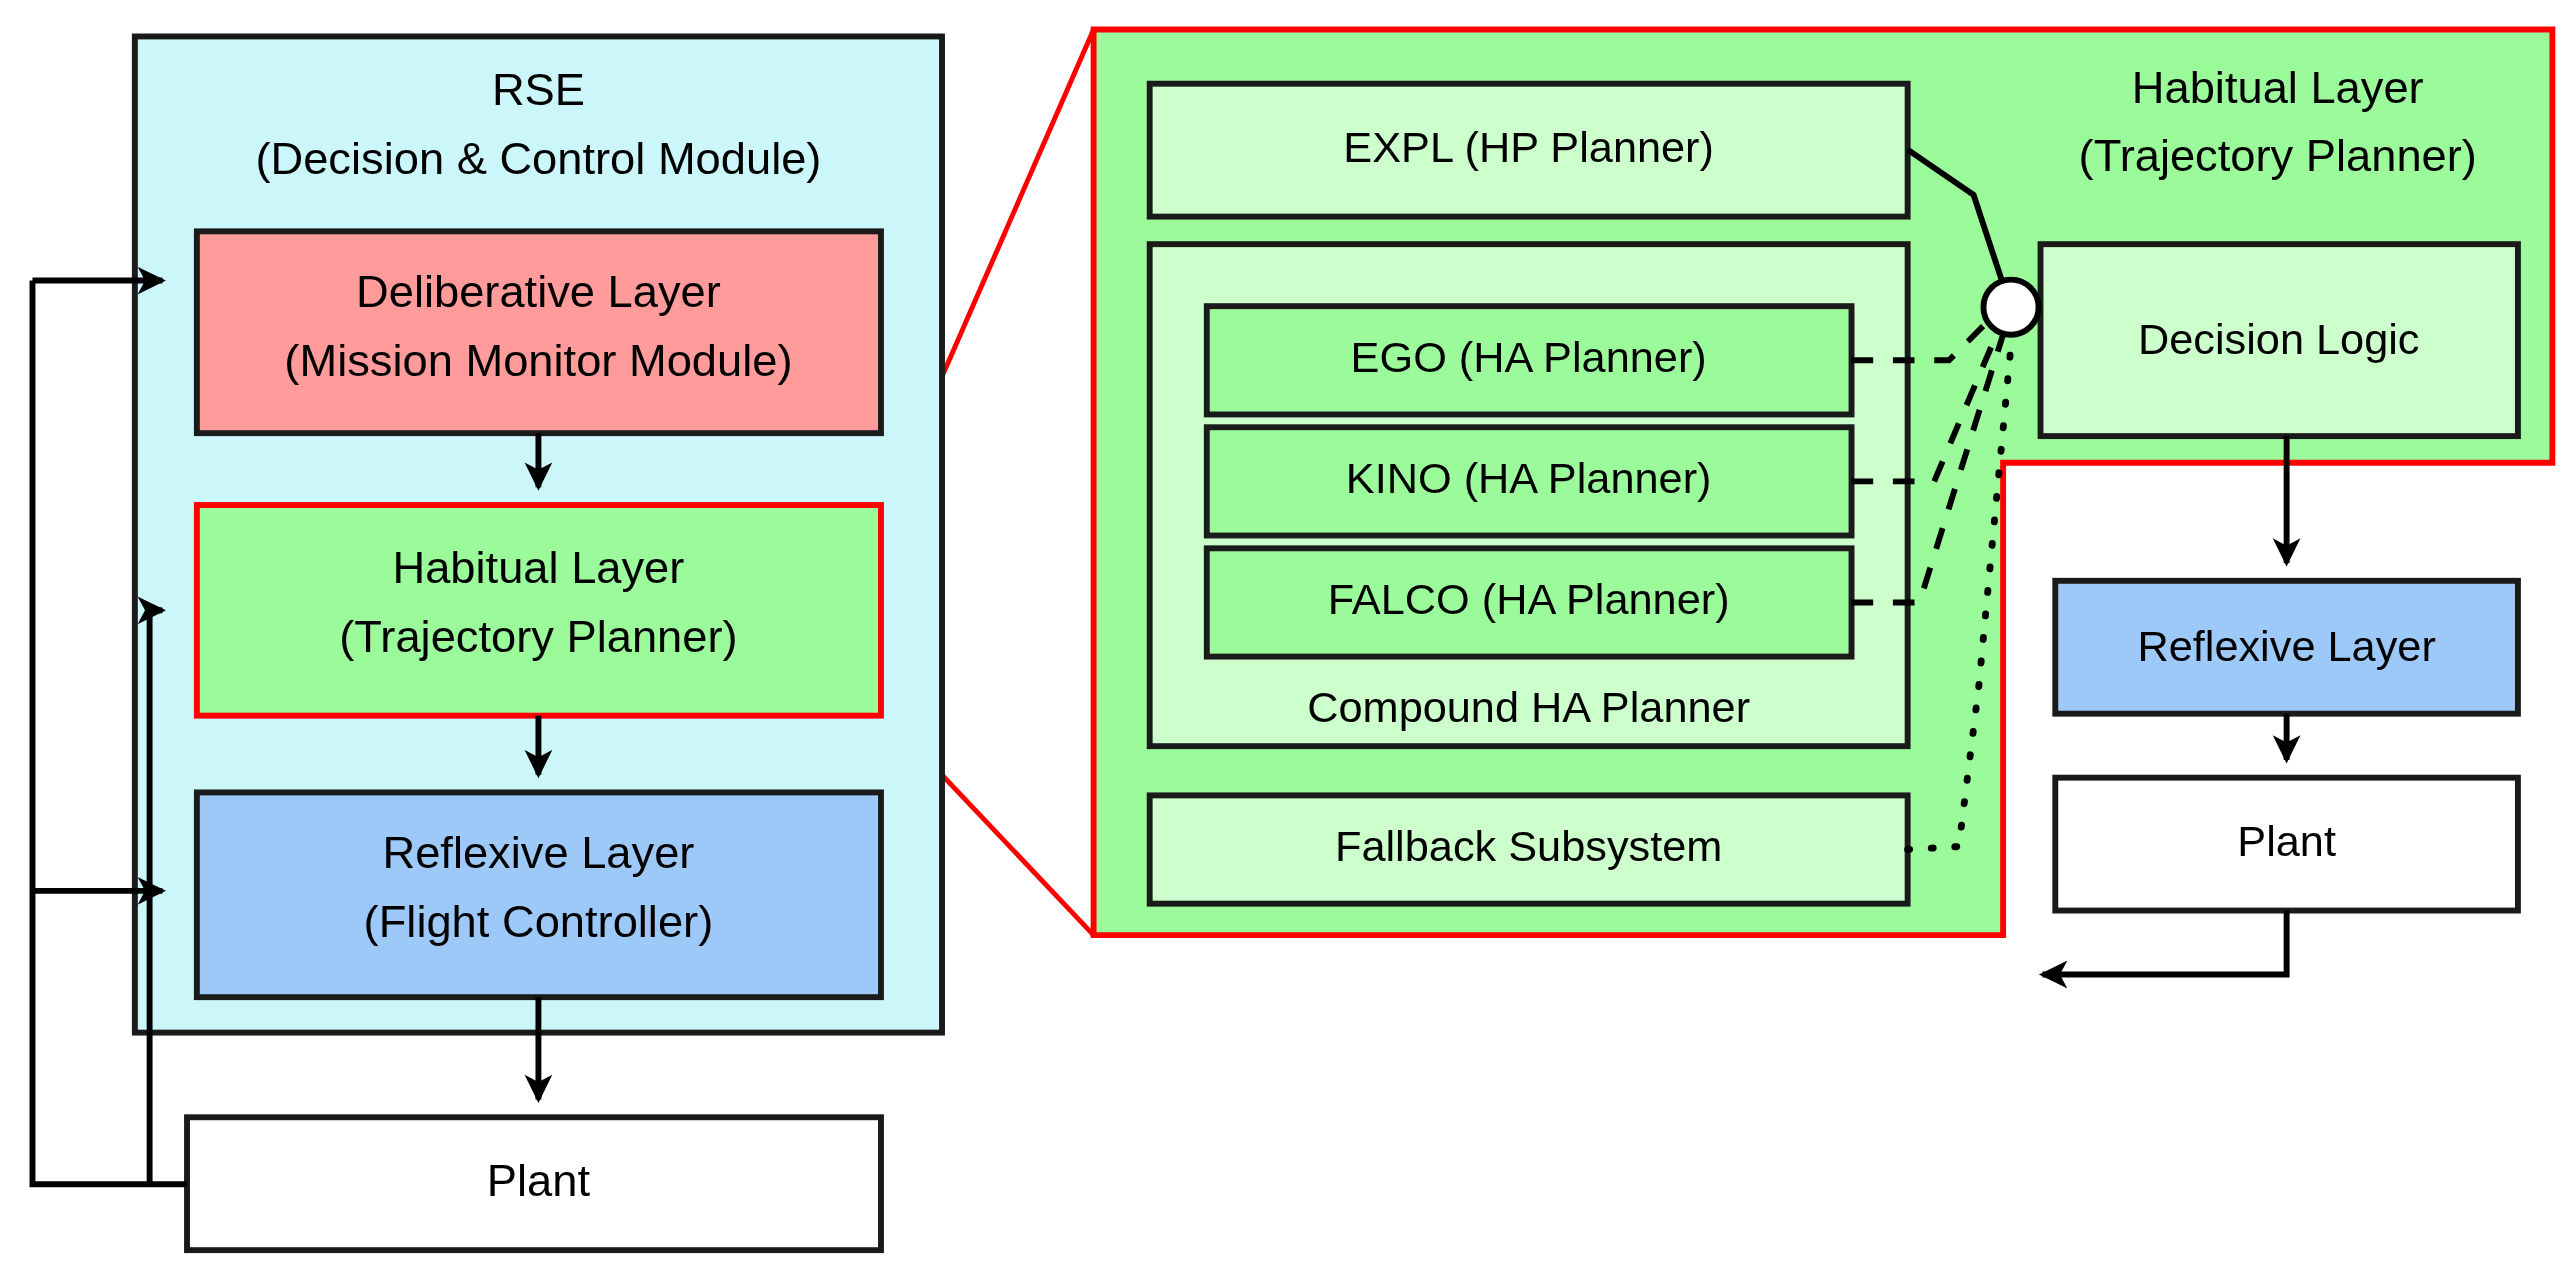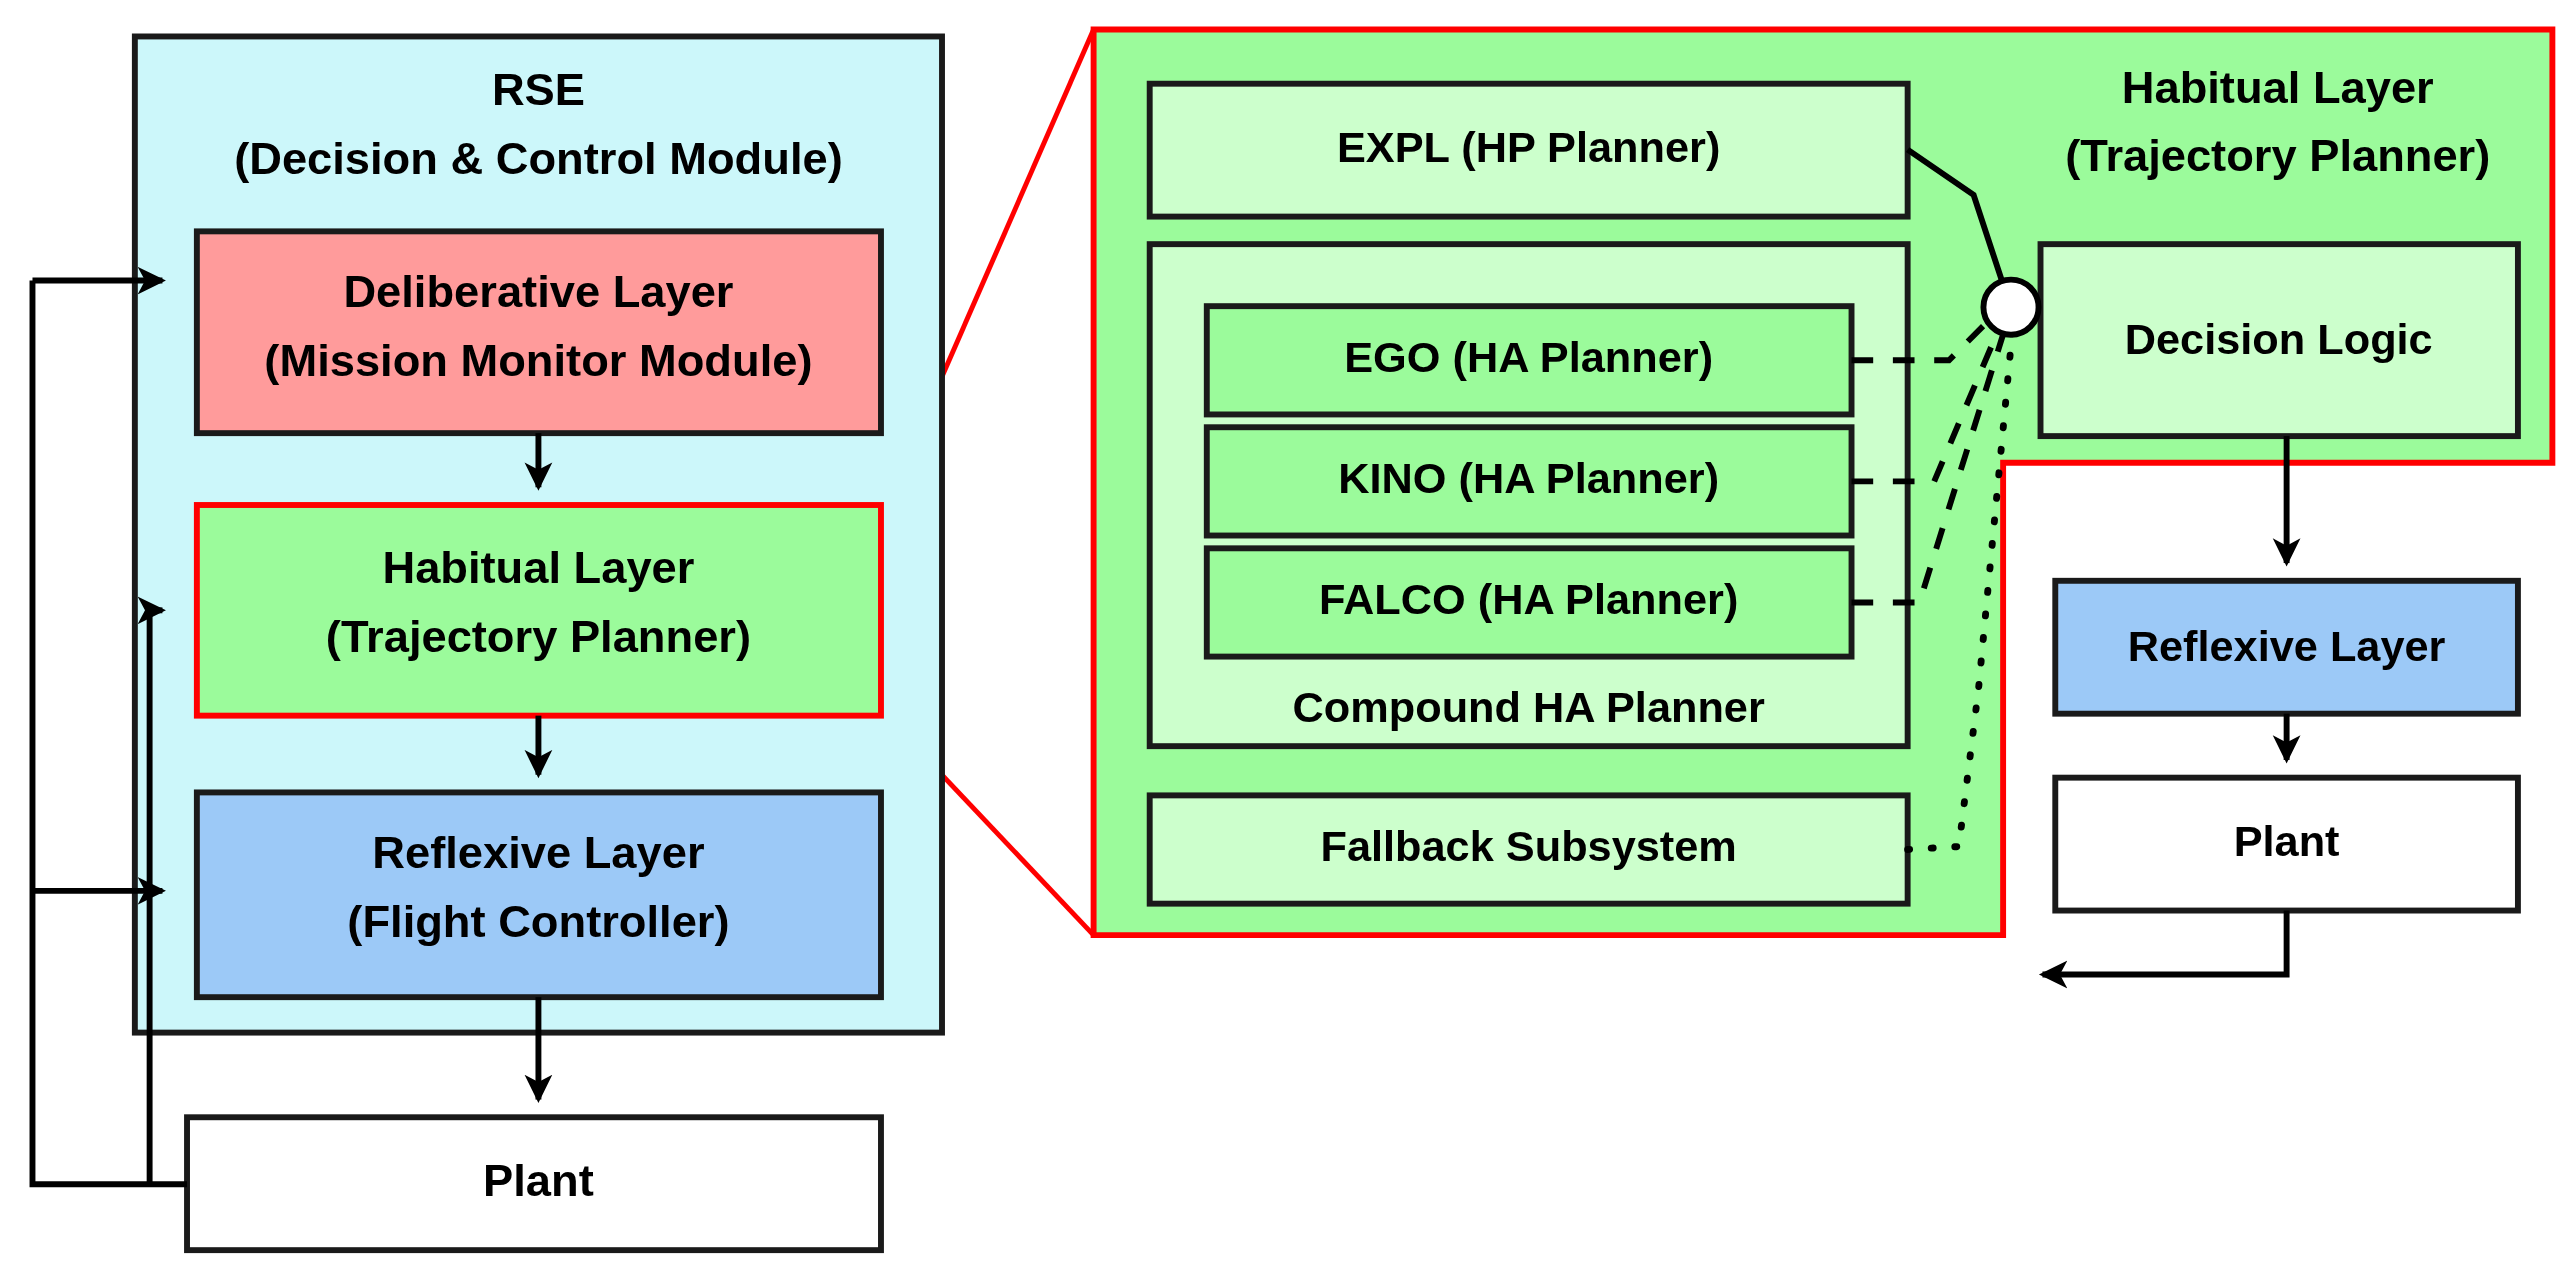--- a/index.html
+++ b/index.html
@@ -10,21 +10,20 @@
   body {
     width: 2576px;
     height: 1262px;
     font-family: "Liberation Sans", sans-serif;
     overflow: hidden;
   }
   #diagram-root {
     position: relative;
     width: 2576px;
     height: 1262px;
-    font-weight: bold;
   }
   svg#diagram-svg {
     display: block;
     width: 2576px;
     height: 1262px;
   }
   .box-fill-cyan   { fill: #CCF7FA; }
   .box-fill-red    { fill: #FF9B9B; }
   .box-fill-green  { fill: #9BFB9B; }
   .box-fill-blue   { fill: #9CC9F7; }

